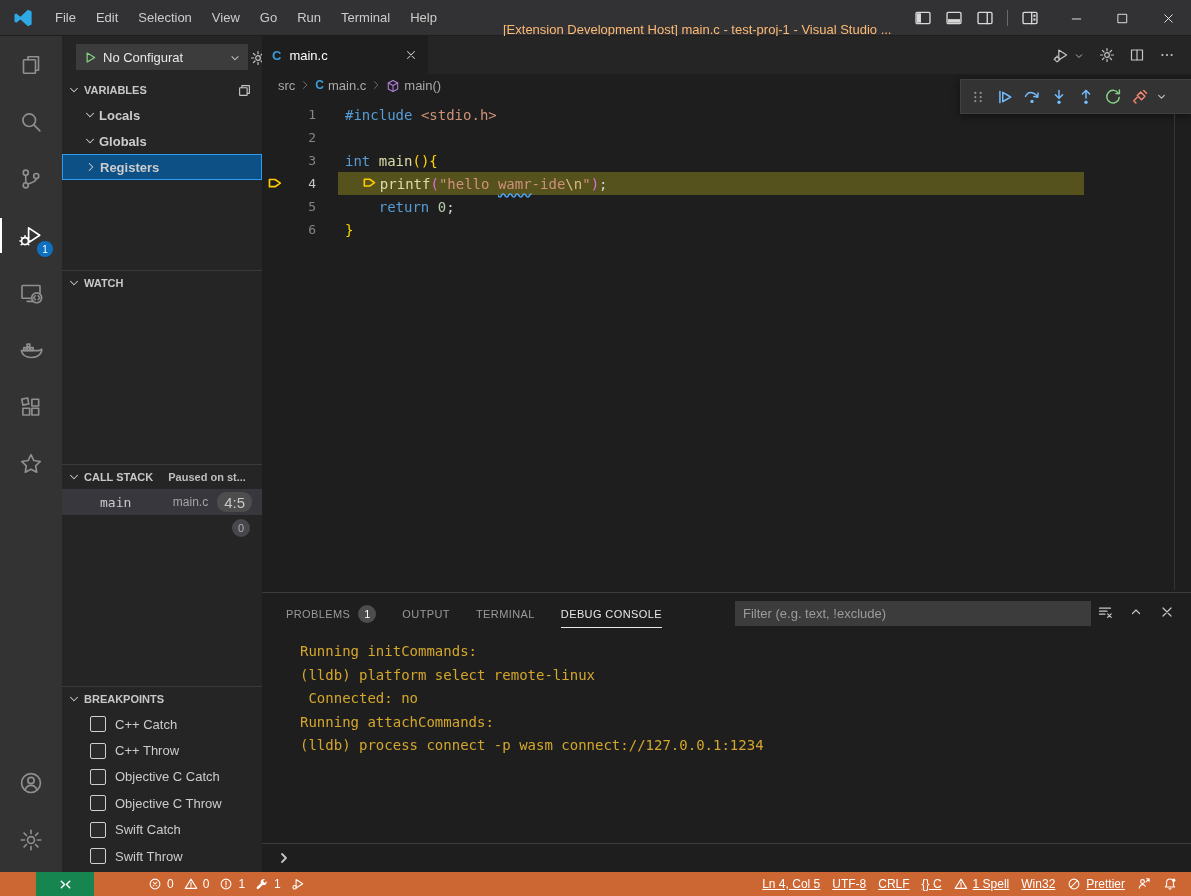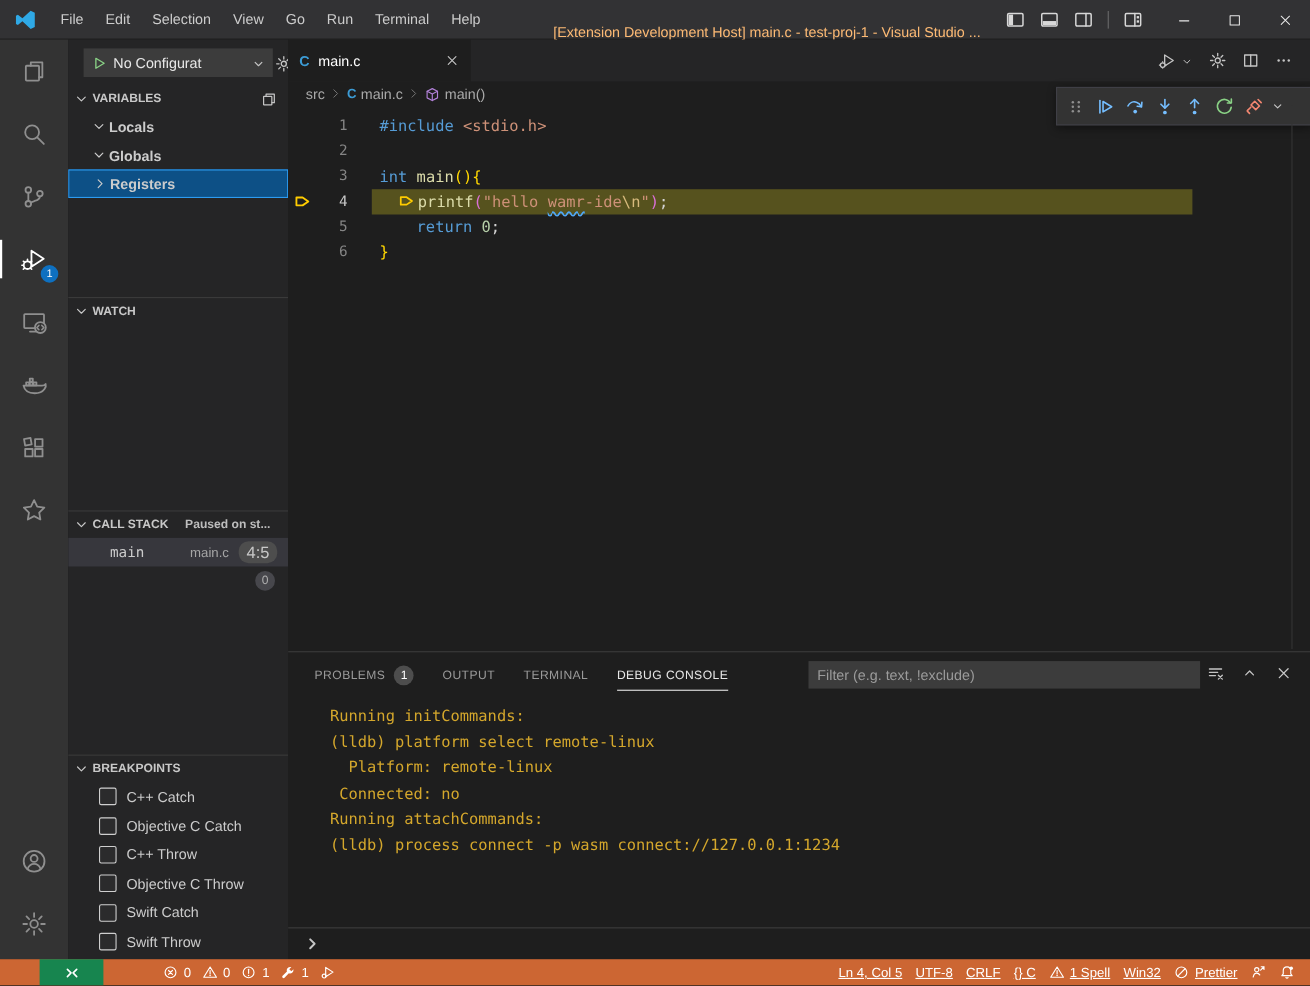--- a/index.html
+++ b/index.html
@@ -330,25 +330,25 @@
           </svg></span>
       <span>BREAKPOINTS</span>
     </div>
     <div id="breakpoints-rows">
         <div class="bp-row">
           <span class="bp-box"></span>
           <span>C++ Catch</span>
         </div>
         <div class="bp-row">
           <span class="bp-box"></span>
-          <span>Objective C Catch</span>
+          <span>C++ Throw</span>
         </div>
         <div class="bp-row">
           <span class="bp-box"></span>
-          <span>C++ Throw</span>
+          <span>Objective C Catch</span>
         </div>
         <div class="bp-row">
           <span class="bp-box"></span>
           <span>Objective C Throw</span>
         </div>
         <div class="bp-row">
           <span class="bp-box"></span>
           <span>Swift Catch</span>
         </div>
         <div class="bp-row">
@@ -509,21 +509,21 @@
           <path d="M2.5 4.2h11M2.5 7.2h7.5M2.5 10.2h5.5"></path>
           <path d="M10.6 9.8l3.6 3.6M14.2 9.8l-3.6 3.6"></path>
         </svg></span>
       <span><svg class="ic " width="16" height="16" viewBox="0 0 16 16" fill="none" stroke="currentColor" stroke-width="1.2" stroke-linecap="round" stroke-linejoin="round">
           <path d="M4.5 9.5L8 6l3.5 3.5"></path>
         </svg></span>
       <span><svg class="ic " width="16" height="16" viewBox="0 0 16 16" fill="none" stroke="currentColor" stroke-width="1.2" stroke-linecap="round" stroke-linejoin="round">
           <path d="M4 4l8 8M12 4l-8 8"></path>
         </svg></span>
     </div>
-  <div id="console"><div>Running initCommands:</div><div>(lldb) platform select remote-linux</div><div>  Platform: remote-linux</div><div> Connected: no</div><div>Running attachCommands:</div><div>(lldb) process connect -p wasm connect://127.0.0.1:1234</div></div>
+  <div id="console"><div>Running initCommands:</div><div>(lldb) platform select remote-linux</div><div> Connected: no</div><div>Running attachCommands:</div><div>(lldb) process connect -p wasm connect://127.0.0.1:1234</div></div>
   <div id="prompt-row">
     <span id="prompt-chevron"><svg class="ic " width="16" height="16" viewBox="0 0 16 16" fill="none" stroke="currentColor" stroke-width="1.8" stroke-linecap="round" stroke-linejoin="round">
           <path d="M6 4l4 4-4 4"></path>
         </svg></span>
   </div>
 </div>
 
 <div id="statusbar">
   <div class="sb-item" id="sb-remote">
       <svg class="ic " width="15" height="15" viewBox="0 0 16 16" fill="none" stroke="currentColor" stroke-width="1.2" stroke-linecap="round" stroke-linejoin="round">

